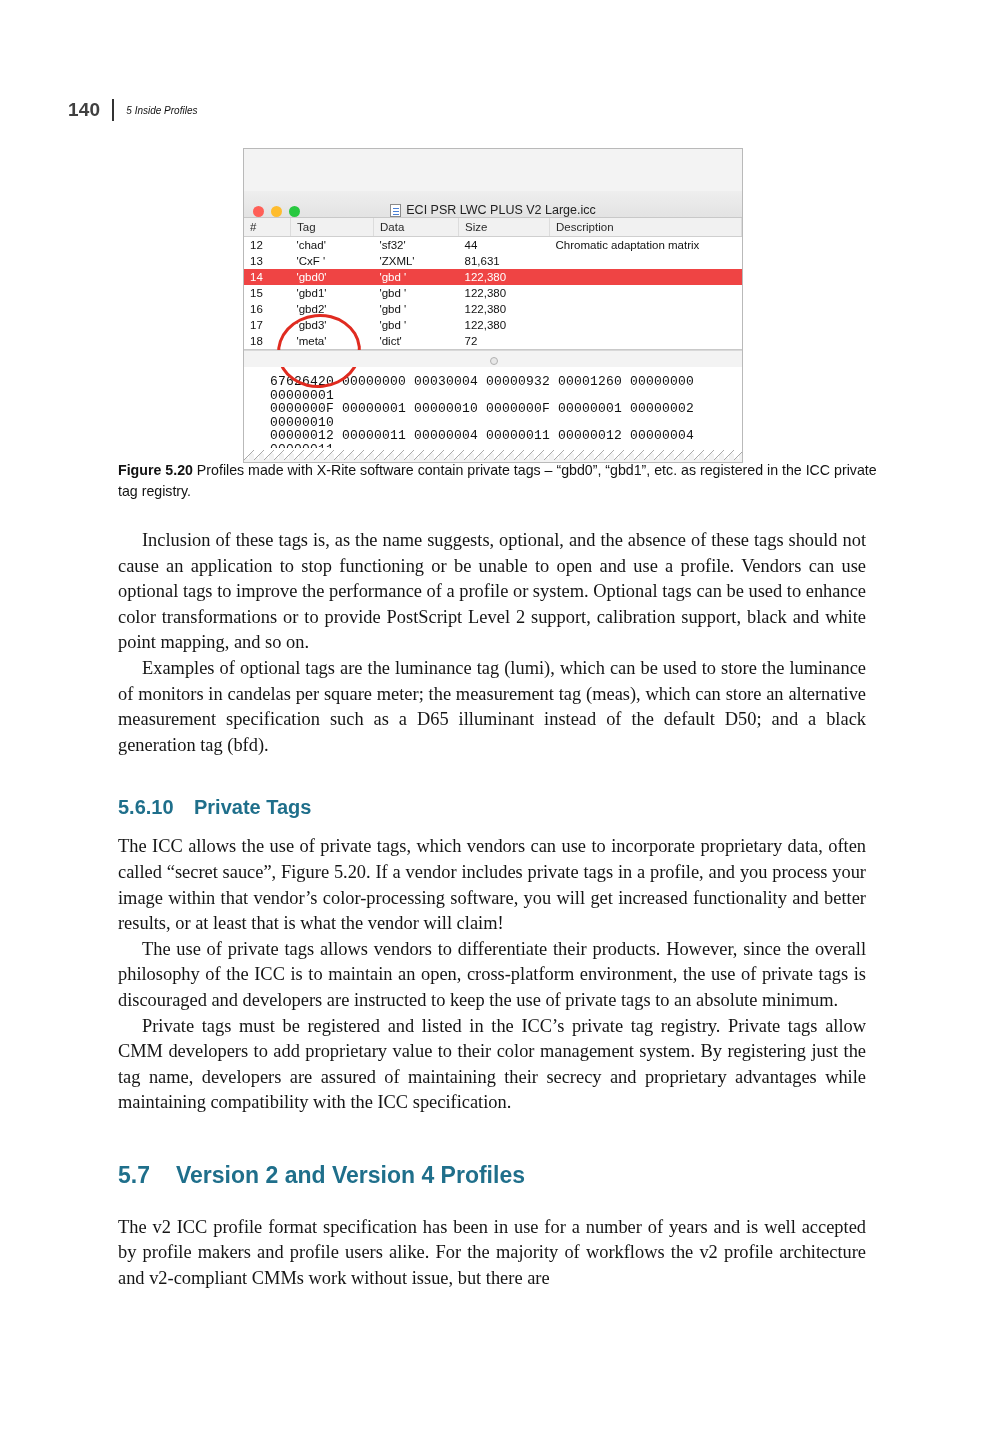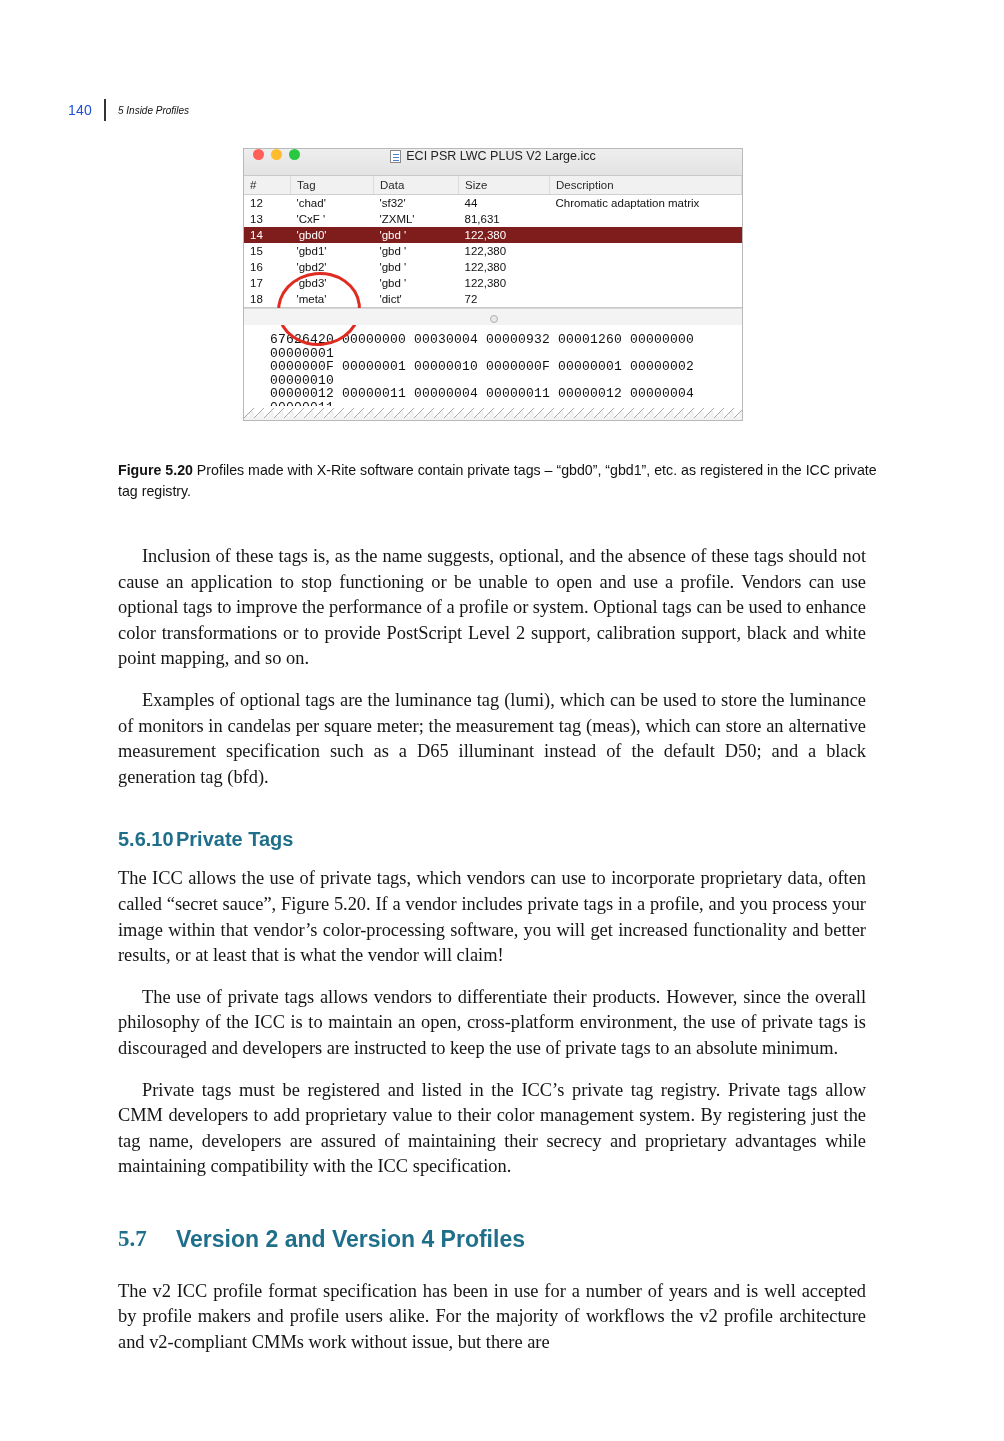--- a/index.html
+++ b/index.html
@@ -26,23 +26,23 @@
   .runhead {
     position: absolute;
     left: 68px;
     top: 98px;
     display: flex;
     align-items: center;
     height: 24px;
   }
   .runhead .pageno {
     font-family: "Liberation Sans", sans-serif;
-    font-weight: normal;
-    font-size: 14px;
-    color: #1d4ed8;
+    font-weight: bold;
+    font-size: 19px;
+    color: #404040;
     letter-spacing: 0.2px;
   }
   .runhead .rule {
     width: 2px;
     height: 22px;
     background: #333;
     margin: 0 12px 0 12px;
   }
   .runhead .chaptitle {
     font-family: "Liberation Sans", sans-serif;
@@ -63,22 +63,23 @@
     background: #f3f3f3;
     border: 1px solid #b9b9b9;
     box-sizing: border-box;
     font-family: "Liberation Sans", sans-serif;
   }
   .titlebar {
     height: 26px;
     background: linear-gradient(#eeeeee, #e3e3e3);
     border-bottom: 1px solid #c8c8c8;
     display: flex;
-    align-items: flex-start;
-    position: relative;
+    align-items: flex-end;
+    position: relative;
+    margin-top: 42px;
   }
   .traffic {
     display: flex;
     gap: 7px;
     margin-left: 9px;
   }
   .dot {
     width: 11px; height: 11px;
     border-radius: 50%;
     display: block;
@@ -130,21 +131,21 @@
     padding: 3px 6px;
     color: #2a2a2a;
     font-size: 11.5px;
   }
   table.tags td {
     padding: 2px 6px;
     color: #111;
     white-space: nowrap;
   }
   table.tags tr.sel td {
-    background: #7f1d1d;
+    background: #ef4444;
     color: #fff;
   }
   .col-num { width: 34px; }
   .col-tag { width: 70px; }
   .col-data { width: 72px; }
   .col-size { width: 78px; }
 
   .tablewrap {
     background: #fff;
     border-bottom: 1px solid #c9c9c9;
@@ -230,42 +231,43 @@
     width: 748px;
   }
   p.para {
     margin: 0;
     font-size: 18.4px;
     line-height: 25.6px;
     text-align: justify;
     text-justify: inter-word;
     color: #151515;
   }
-  p.indent { text-indent: 24px; margin-top: 16px; }
+  p.indent { text-indent: 24px; }
 
   h3.head {
     font-family: "Liberation Sans", sans-serif;
     color: #1f6f8b;
     font-size: 20px;
     font-weight: bold;
     margin: 0;
     display: flex;
+    gap: 18px;
   }
   h3.head .num { min-width: 58px; }
 
   h2.head2 {
     font-family: "Liberation Sans", sans-serif;
     color: #1f6f8b;
     font-size: 23px;
     font-weight: bold;
     margin: 0;
     display: flex;
     gap: 16px;
   }
-  h2.head2 .num { min-width: 42px; font-family: Liberation Serif, serif; }
+  h2.head2 .num { min-width: 42px; }
 </style>
 </head>
 <body>
 
 <div class="page">
 
   <div class="runhead">
     <span class="pageno">140</span>
     <span class="rule"></span>
     <span class="chaptitle">5  Inside Profiles</span>

